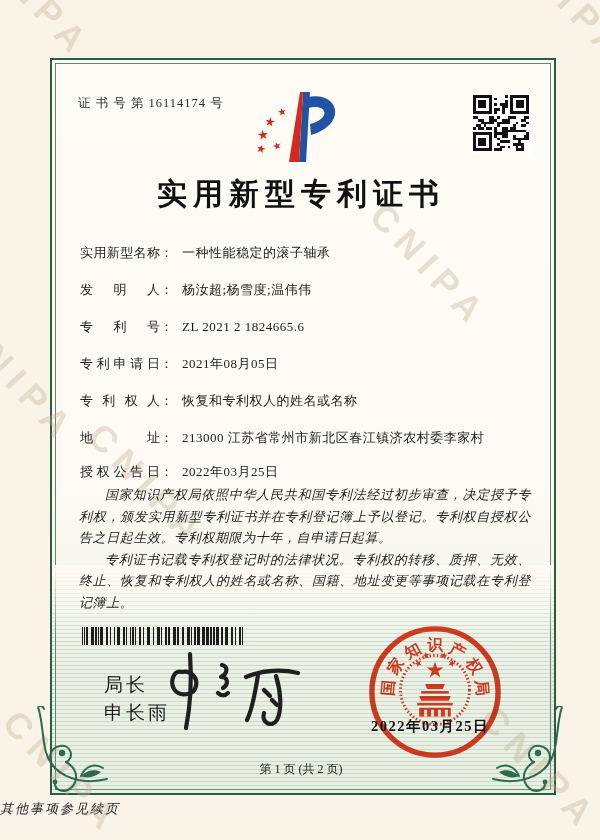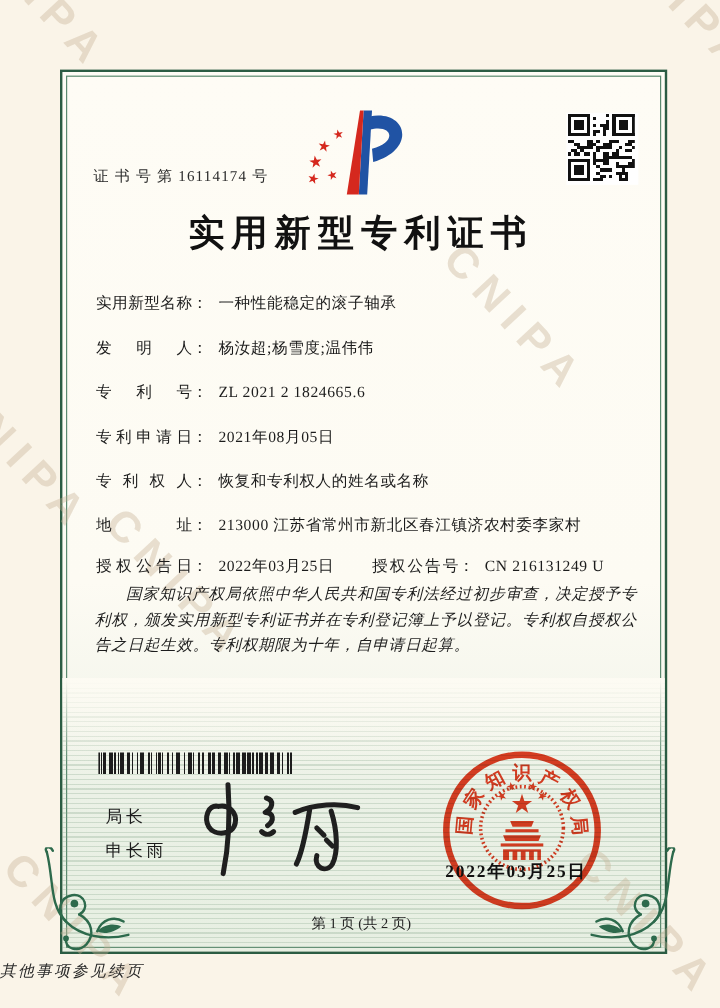--- a/index.html
+++ b/index.html
@@ -18,42 +18,42 @@
   .frame-inner{position:absolute;inset:3px;border:1px solid #5b8a6f;}
   .waves{position:absolute;left:0;right:0;top:505px;bottom:0;
          background:repeating-linear-gradient(180deg,rgba(126,160,132,.28) 0 1px,rgba(255,255,255,0) 1px 4px);}
   .waves::before{content:'';position:absolute;left:0;right:0;top:0;height:70px;
          background:linear-gradient(180deg,#fdfbf3 0%,rgba(253,251,243,0) 100%);}
 
   .corner{position:absolute;z-index:2;}
   .corner svg{display:block;}
 
   
-  .cert-no{position:absolute;z-index:2;left:78px;top:95px;font-size:12.5px;letter-spacing:1px;color:#2a2a2a;margin-top:44px;}
+  .cert-no{position:absolute;z-index:2;left:78px;top:95px;font-size:12.5px;letter-spacing:1px;color:#2a2a2a;}
   .logo{position:absolute;z-index:2;left:255px;top:90px;}
   .qr{position:absolute;z-index:2;left:472px;top:94px;width:58px;height:58px;background:#fff;padding:1px;}
   .title{position:absolute;z-index:2;left:50px;top:174px;width:502px;text-align:center;
          font-size:30px;font-weight:bold;letter-spacing:6px;color:#111;}
 
   
   .field-row{position:absolute;z-index:2;left:80px;width:460px;font-size:13px;color:#1c1c1c;white-space:nowrap;}
   .lbl{display:inline-block;width:80px;text-align:justify;text-align-last:justify;vertical-align:bottom;}
   .colon{display:inline-block;}
   .val{margin-left:9px;letter-spacing:.5px;}
   .pair2{position:absolute;left:230px;top:0;}
   .pair2 .lbl{width:72px;}
 
   
   .body-text{position:absolute;z-index:2;left:79px;top:484px;width:452px;
              font-size:13px;line-height:21.5px;color:#1d1d1d;font-style:italic;letter-spacing:.6px;}
   .body-text p{margin:0;text-indent:2em;text-align:justify;}
 
   
   .barcode{position:absolute;z-index:2;left:82px;top:627px;}
-  .officer{position:absolute;z-index:2;left:88px;font-size:14px;letter-spacing:3px;color:#1b1b1b;
+  .officer{position:absolute;z-index:2;left:104px;font-size:19px;letter-spacing:3px;color:#1b1b1b;
            font-family:"Liberation Sans","DejaVu Sans",sans-serif;}
   .officer.t1{top:672px;} .officer.t2{top:700px;text-align:right;}
   .signature{position:absolute;z-index:3;left:160px;top:638px;}
   .seal{position:absolute;z-index:3;left:366px;top:623px;width:138px;height:138px;opacity:.95;
         mix-blend-mode:multiply;}
   .seal-date{position:absolute;z-index:4;left:371px;top:717px;font-size:14.5px;font-weight:bold;
              letter-spacing:1.5px;color:#111;white-space:nowrap;}
   .page-ind{position:absolute;z-index:2;left:50px;top:761px;width:502px;text-align:center;
             font-size:12px;color:#222;}
   .foot-note{position:absolute;z-index:2;left:0;top:800px;width:480px;text-align:left;
@@ -283,27 +283,25 @@
     <span class="lbl">专利申请日</span><span class="colon">：</span><span class="val">2021年08月05日</span>
   </div>
   <div class="field-row" style="top:392px;">
     <span class="lbl">专利权人</span><span class="colon">：</span><span class="val">恢复和专利权人的姓名或名称</span>
   </div>
   <div class="field-row" style="top:429px;">
     <span class="lbl">地址</span><span class="colon">：</span><span class="val">213000 江苏省常州市新北区春江镇济农村委李家村</span>
   </div>
   <div class="field-row" style="top:463px;">
     <span class="lbl">授权公告日</span><span class="colon">：</span><span class="val">2022年03月25日</span>
-    <span class="pair2">
-      <span class="lbl">授权公告号</span><span class="colon">：</span><span class="val">CN 216131249 U</span>
-    </span>
   </div>
 
   <div class="body-text">
     <p>国家知识产权局依照中华人民共和国专利法经过初步审查，决定授予专利权，颁发实用新型专利证书并在专利登记簿上予以登记。专利权自授权公告之日起生效。专利权期限为十年，自申请日起算。</p>
+    <p>专利证书记载专利权登记时的法律状况。专利权的转移、质押、无效、终止、恢复和专利权人的姓名或名称、国籍、地址变更等事项记载在专利登记簿上。</p>
   </div>
 
   <div class="barcode">
     <svg id="bar-svg" width="164" height="18" viewBox="0 0 164 18" shape-rendering="crispEdges">
         <rect x="0" y="0" width="1" height="18" fill="#1c1c1c"></rect>
         <rect x="2" y="0" width="1" height="18" fill="#1c1c1c"></rect>
         <rect x="4" y="0" width="2" height="18" fill="#1c1c1c"></rect>
         <rect x="9" y="0" width="3" height="18" fill="#1c1c1c"></rect>
         <rect x="13" y="0" width="2" height="18" fill="#1c1c1c"></rect>
         <rect x="16" y="0" width="1" height="18" fill="#1c1c1c"></rect>

